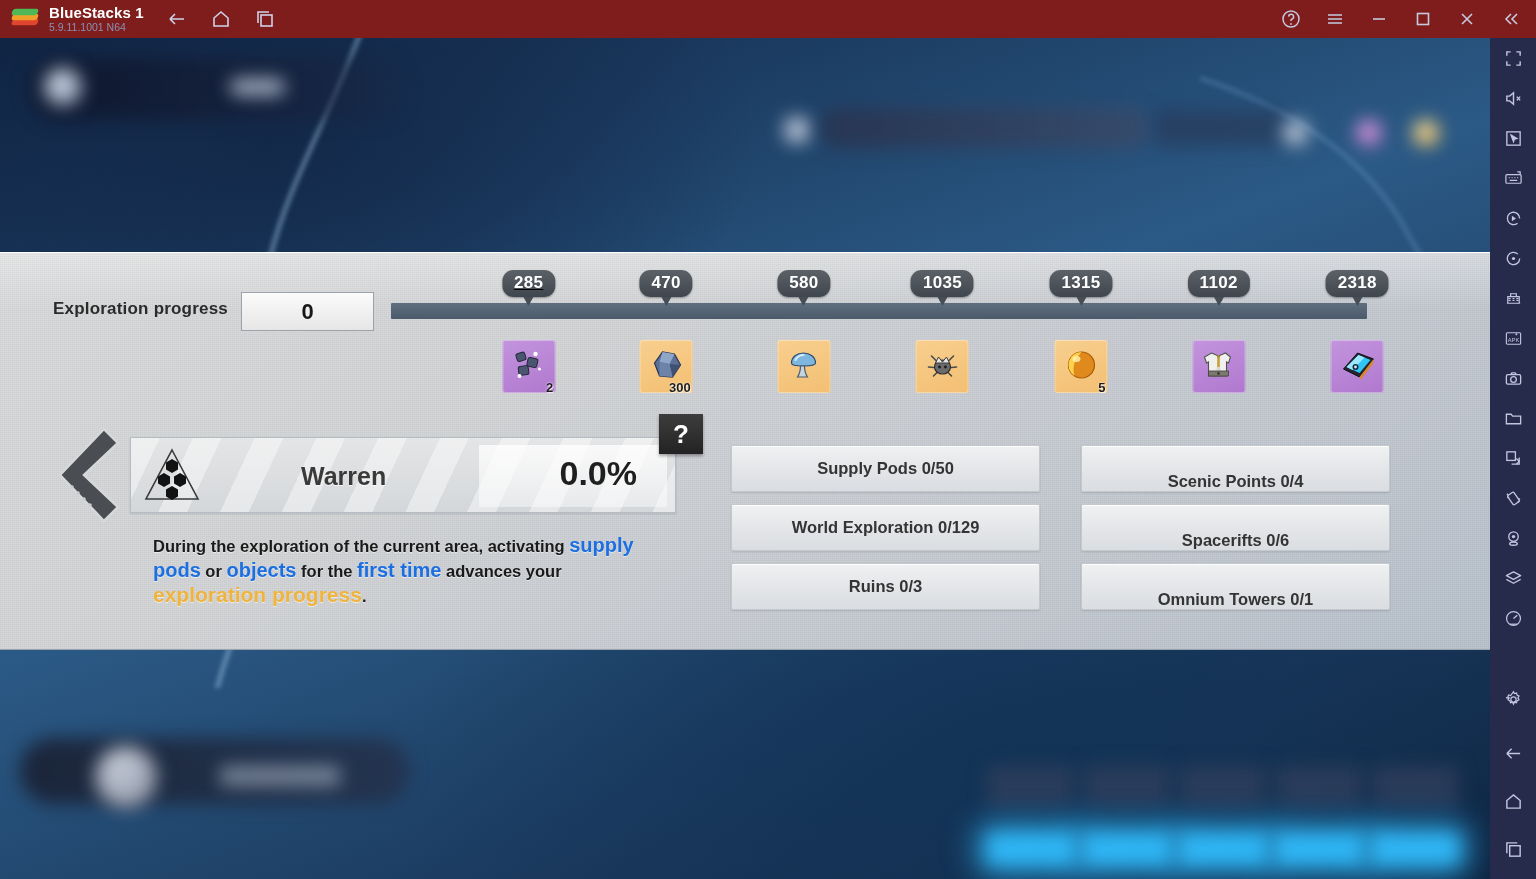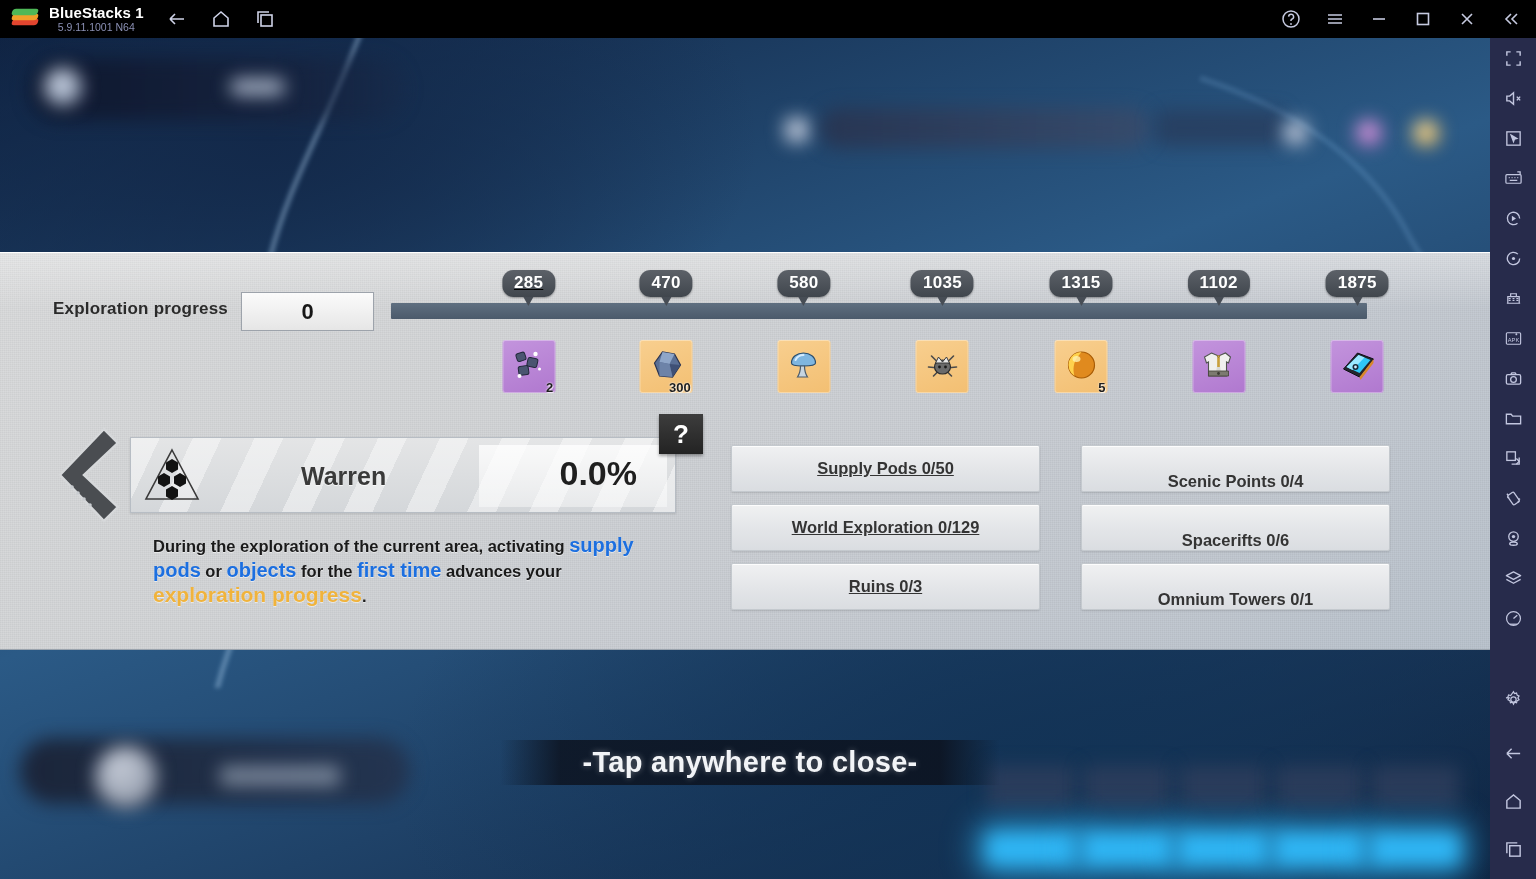--- a/index.html
+++ b/index.html
@@ -7,24 +7,23 @@
     width: 1536px; height: 879px;
     overflow: hidden;
     background: #0b1a2e;
     font-family: "Liberation Sans", sans-serif;
   }
   #app { position: relative; width: 1536px; height: 879px; overflow: hidden; }
 
   
   .titlebar {
     position: absolute; left: 0; top: 0; width: 1536px; height: 38px;
-    background: #000000;
+    background: #7f1d1d;
     display: flex; align-items: center;
     z-index: 60;
-    text-align: center;
   }
   .bs-logo { width: 26px; height: 26px; margin-left: 12px; position: relative; flex: 0 0 auto; }
   .bs-logo i { position: absolute; left: 0; width: 26px; height: 8px; border-radius: 3px/4px; display: block; }
   .bs-logo i:nth-child(1) { top: 12px; background: #e2452f; transform: skewX(-20deg) scaleY(.8); }
   .bs-logo i:nth-child(2) { top: 7px; background: #f0a02a; transform: skewX(-20deg) scaleY(.8); }
   .bs-logo i:nth-child(3) { top: 2px; background: #4eb857; transform: skewX(-20deg) scaleY(.8); }
   .title-texts { margin-left: 11px; line-height: 1.05; }
   .title-main { color: #ffffff; font-size: 15px; font-weight: bold; letter-spacing: .1px; }
   .title-sub { color: #8b90b4; font-size: 10.5px; margin-top: 1px; }
   .tb-nav { display: flex; align-items: center; margin-left: 22px; gap: 22px; }
@@ -207,21 +206,21 @@
   .stat-btn {
     position: absolute; height: 47px;
     background: linear-gradient(180deg, #f0f1f2 0%, #e3e5e8 55%, #dadde1 100%);
     border: 1px solid #c4c9ce;
     border-radius: 2px;
     box-shadow: 0 1px 2px rgba(0,0,0,.12), inset 0 1px 0 rgba(255,255,255,.85);
     display: flex; align-items: center; justify-content: center;
     font-size: 16.5px; font-weight: bold; color: #343434;
     cursor: pointer;
   }
-  .stat-btn.col-l { left: 731px; width: 309px; text-decoration: underline; }
+  .stat-btn.col-l { left: 731px; width: 309px; }
   .stat-btn.col-r { left: 1081px; width: 309px; align-items: flex-end; }
 
   
   .tap-band {
     position: absolute; left: 500px; top: 740px; width: 500px; height: 45px;
     background: linear-gradient(90deg, rgba(12,18,30,0) 0%, rgba(12,18,30,.82) 12%,
       rgba(12,18,30,.86) 88%, rgba(12,18,30,0) 100%);
     display: flex; align-items: center; justify-content: center;
     z-index: 40;
   }
@@ -303,21 +302,21 @@
           </div>
           <div class="milestone" style="left: 1081.03px;">
             <div class="ms-pill">1315</div>
             <div class="ms-tail"></div>
           </div>
           <div class="milestone" style="left: 1218.65px;">
             <div class="ms-pill">1102</div>
             <div class="ms-tail"></div>
           </div>
           <div class="milestone" style="left: 1357.24px;">
-            <div class="ms-pill">1875</div>
+            <div class="ms-pill">2318</div>
             <div class="ms-tail"></div>
           </div>
         </div>
       <div id="rewards">
           <div class="reward purple" style="left: 528.616px;">
             <span><svg viewBox="0 0 40 40" width="40" height="40">
                 <g fill="#4a5570" stroke="#22283a" stroke-width="1">
                   <rect x="8" y="8" width="9" height="8" rx="2" transform="rotate(-18 12 12)"></rect>
                   <rect x="19" y="13" width="10" height="9" rx="2" transform="rotate(12 24 17)"></rect>
                   <rect x="10" y="21" width="10" height="9" rx="2" transform="rotate(-8 15 25)"></rect>
@@ -438,23 +437,20 @@
           <div class="stat-btn col-r" style="top: 504px;">
             <span>Spacerifts 0/6</span>
           </div>
           <div class="stat-btn col-r" style="top: 563px;">
             <span>Omnium Towers 0/1</span>
           </div>
         </div>
     </div>
   </div>
 
-  <div class="tap-band">
-    <span class="tap-text">-Tap anywhere to close-</span>
-  </div>
 
   <div class="titlebar">
     <div class="bs-logo">
         <i></i>
         <i></i>
         <i></i>
       </div>
     <div class="title-texts">
       <div class="title-main">BlueStacks 1</div>
       <div class="title-sub">5.9.11.1001 N64</div>

